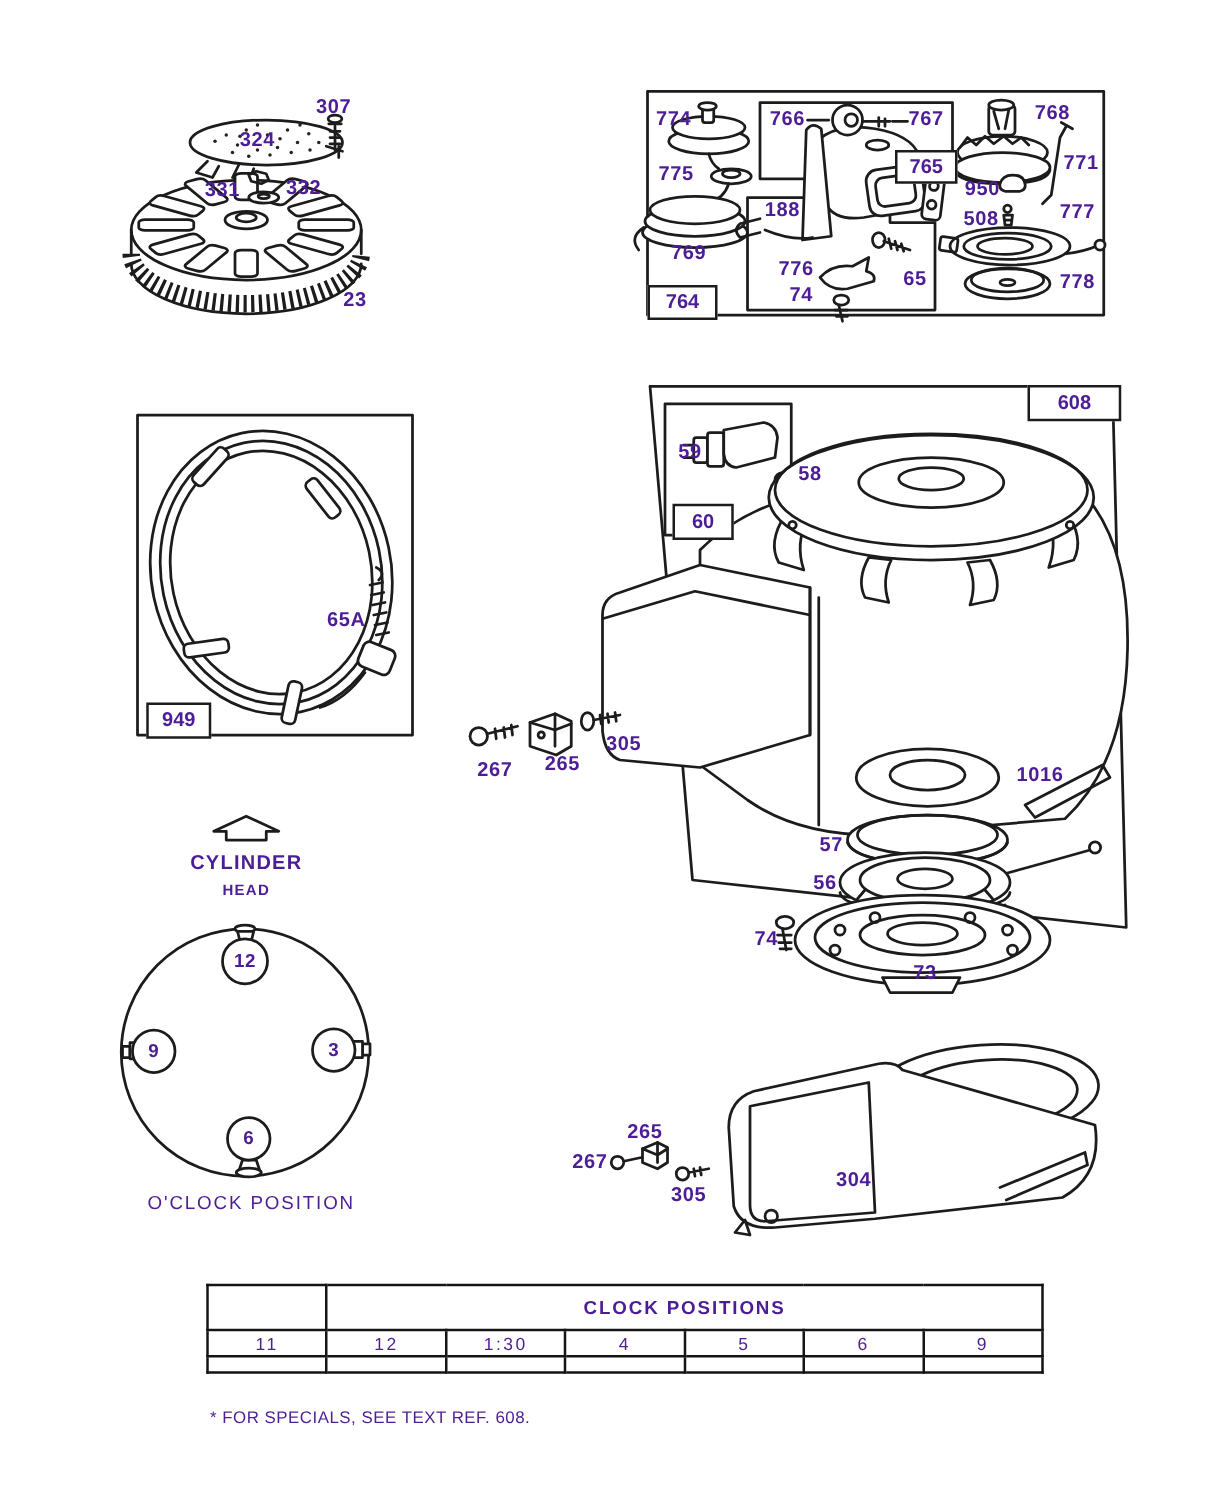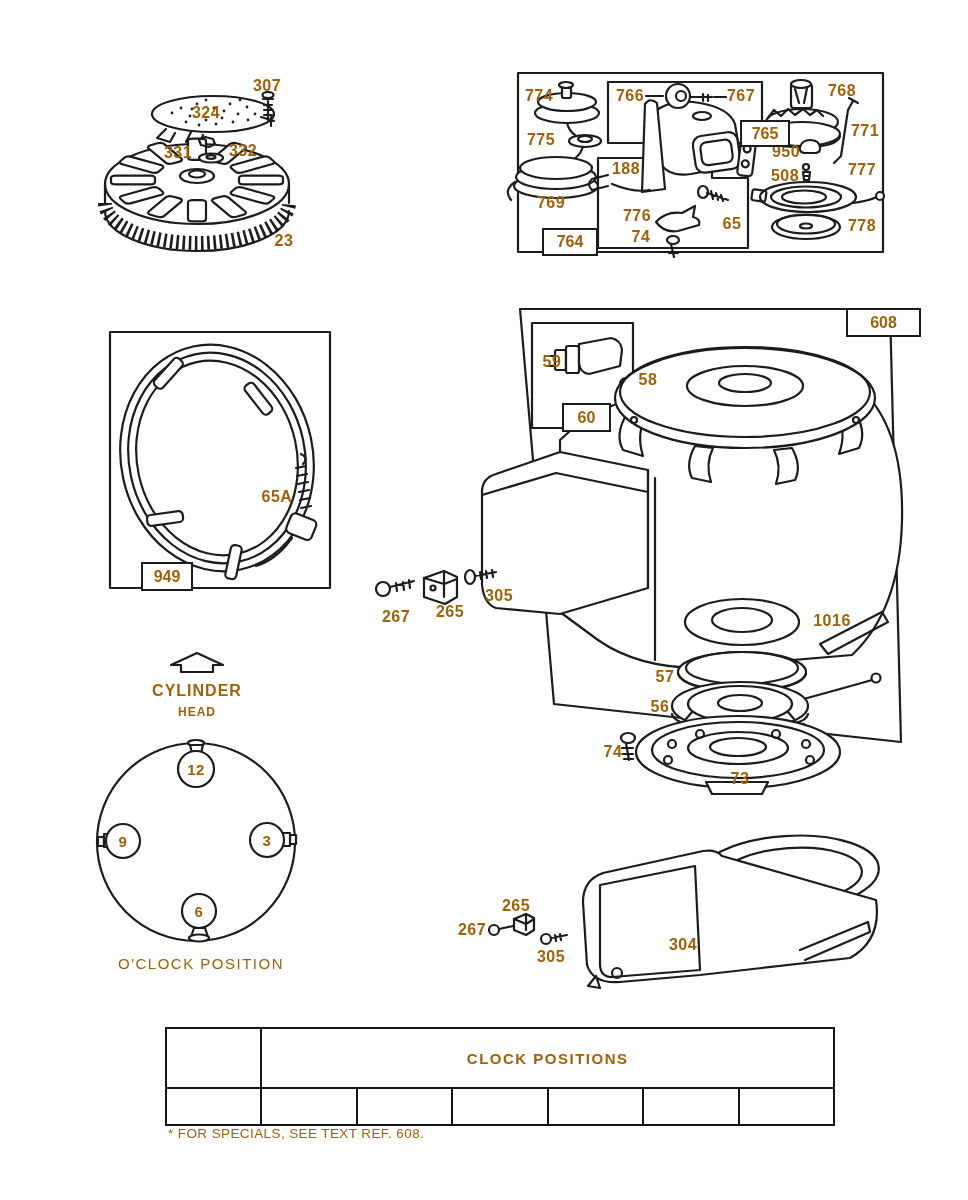--- a/index.html
+++ b/index.html
@@ -1,30 +1,30 @@
 <!DOCTYPE html>
 <html><head>
 <meta charset="utf-8">
 <style>
   html,body{margin:0;padding:0;background:#fff;}
   .page{position:relative;width:968px;height:1200px;background:#fff;overflow:hidden;
-        font-family:"Liberation Sans",sans-serif;color:#a16207;}
+        font-family:"Liberation Sans",sans-serif;color:#4c1d95;}
   svg{position:absolute;left:0;top:0;}
   .ln{stroke:#1c1c1c;stroke-width:2.2;fill:none;stroke-linecap:round;stroke-linejoin:round;}
   .wh{stroke:#1c1c1c;stroke-width:2.2;fill:#fff;stroke-linecap:round;stroke-linejoin:round;}
   .pl{position:absolute;transform:translate(-50%,-50%);font-weight:700;font-size:16px;
       letter-spacing:.5px;white-space:nowrap;}
   .pl.sm{font-size:15px;}
   .fl{position:absolute;border:2.5px solid #1c1c1c;background:#fff;display:flex;align-items:center;
-      justify-content:center;font-weight:700;font-size:16px;margin-left:24px;}
+      justify-content:center;font-weight:700;font-size:16px;}
   .cap{position:absolute;transform:translate(-50%,-50%);font-weight:700;white-space:nowrap;}
   .parts-table{position:absolute;left:165px;top:1027px;width:670px;border-collapse:collapse;
       table-layout:fixed;background:#fff;}
   .parts-table td{border:2.5px solid #141414;text-align:center;vertical-align:middle;
-      font-size:14px;letter-spacing:2px;padding:12px;overflow:hidden;}
+      font-size:14px;letter-spacing:2px;padding:0;overflow:hidden;}
   .parts-table .hrow td{height:34px;font-weight:700;letter-spacing:1.5px;font-size:15px;}
   .parts-table .crow td{height:19px;}
   .parts-table .erow td{height:11px;}
   .parts-table .vrow td{height:21px;}
   .footnote{position:absolute;left:168px;top:1126px;font-size:13.5px;letter-spacing:.4px;}
   .caption{left:488px;top:1166px;font-size:16px;}
 </style>
 </head>
 <body>
 
@@ -339,20 +339,29 @@
         <col>
         <col>
         <col>
         <col>
       </colgroup>
     <tbody>
         <tr class="hrow">
       <td></td>
       <td colspan="6">CLOCK POSITIONS</td>
     </tr>
+    <tr class="crow">
+      <td>11</td>
+      <td>12</td>
+      <td>1:30</td>
+      <td>4</td>
+      <td>5</td>
+      <td>6</td>
+      <td>9</td>
+    </tr>
     <tr class="erow">
       <td></td>
           <td></td>
       <td></td>
           <td></td>
       <td></td>
           <td></td>
       <td></td>
     </tr>
   </tbody>

